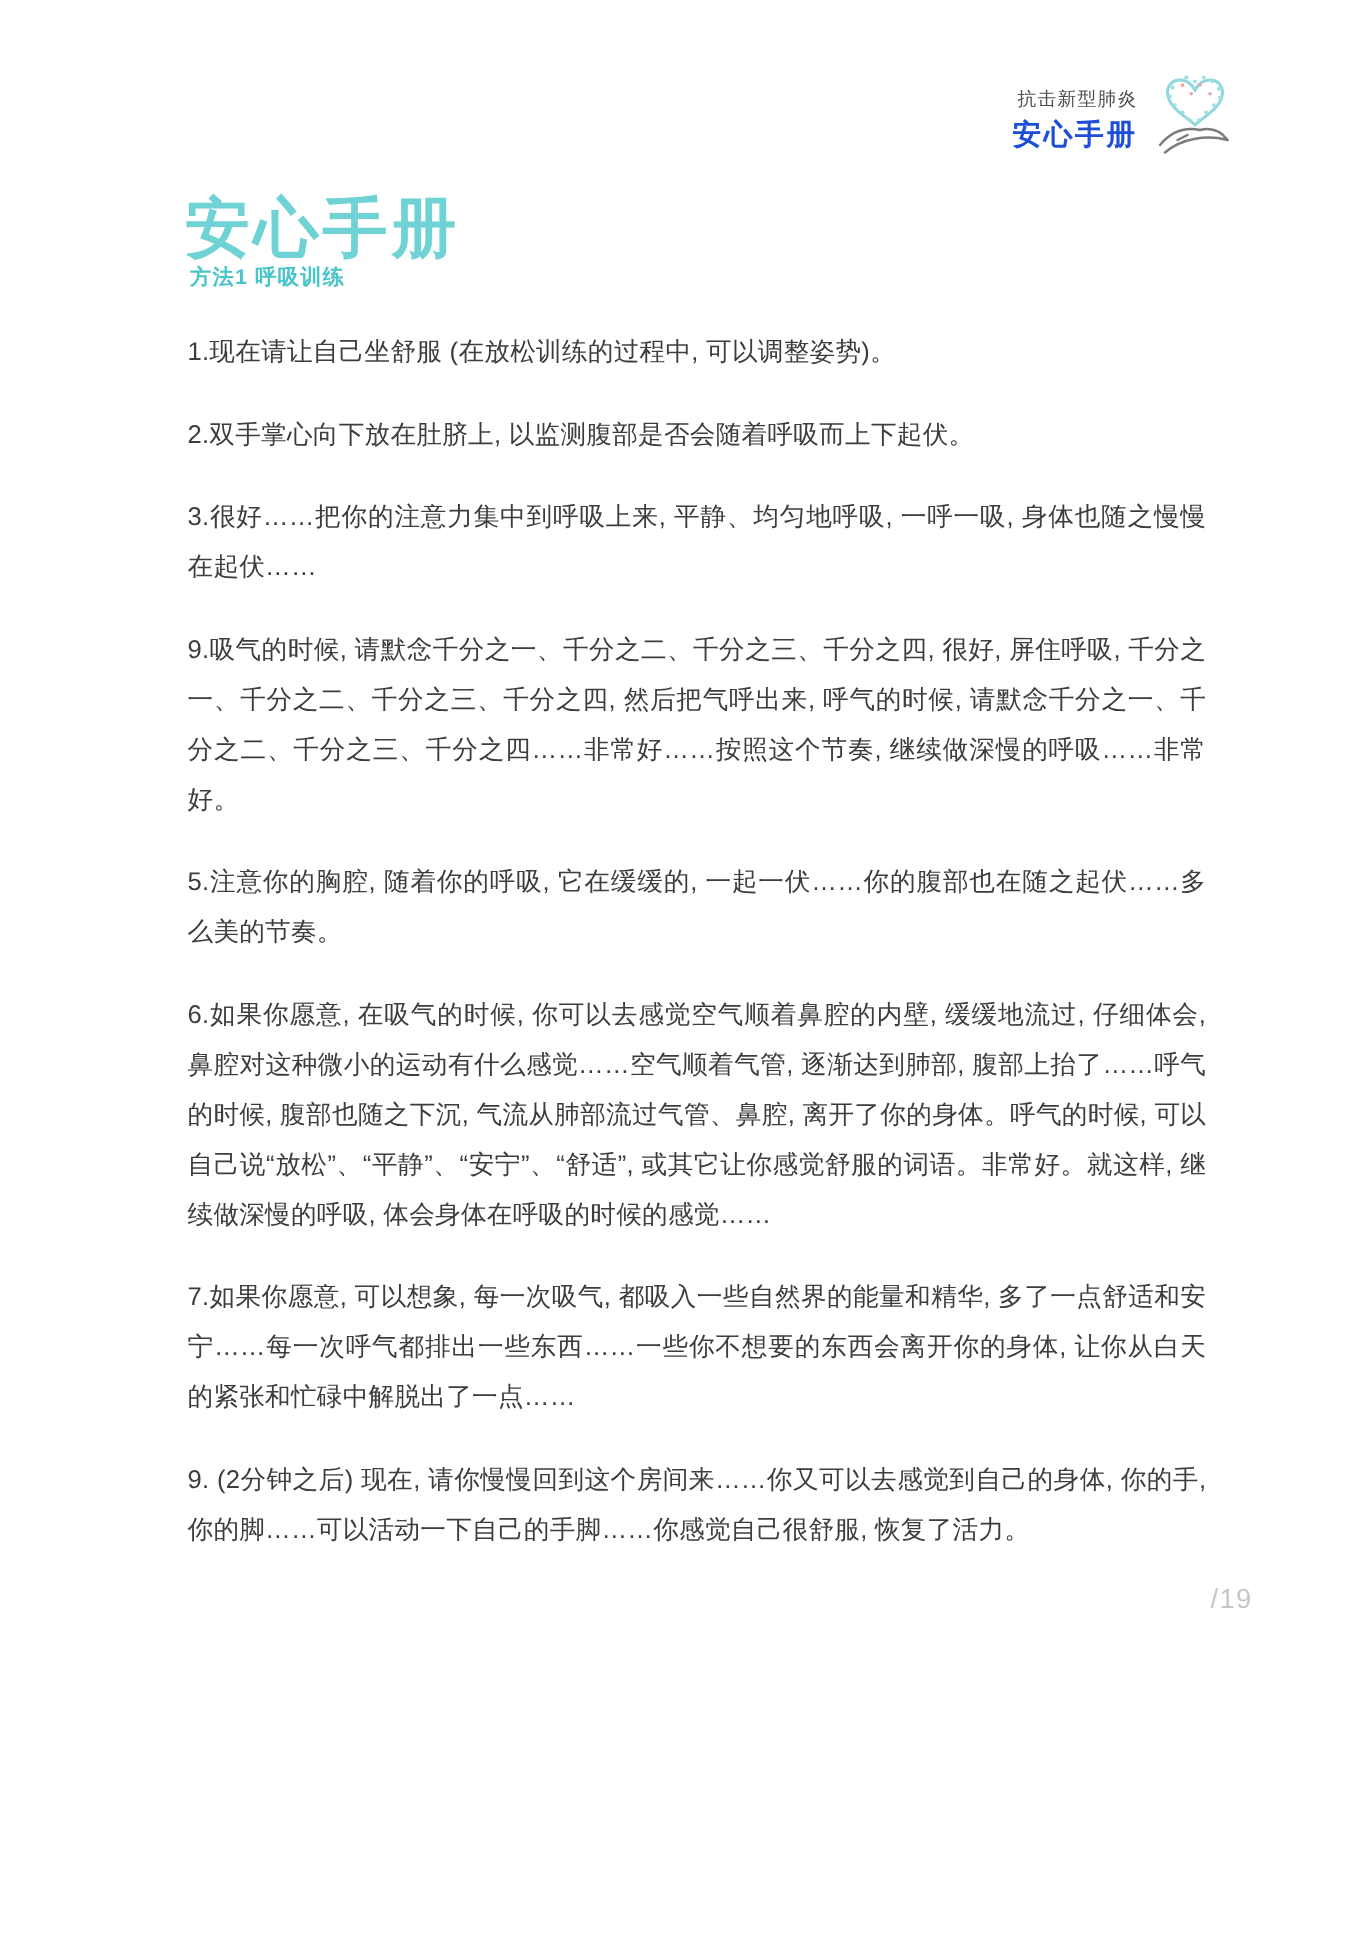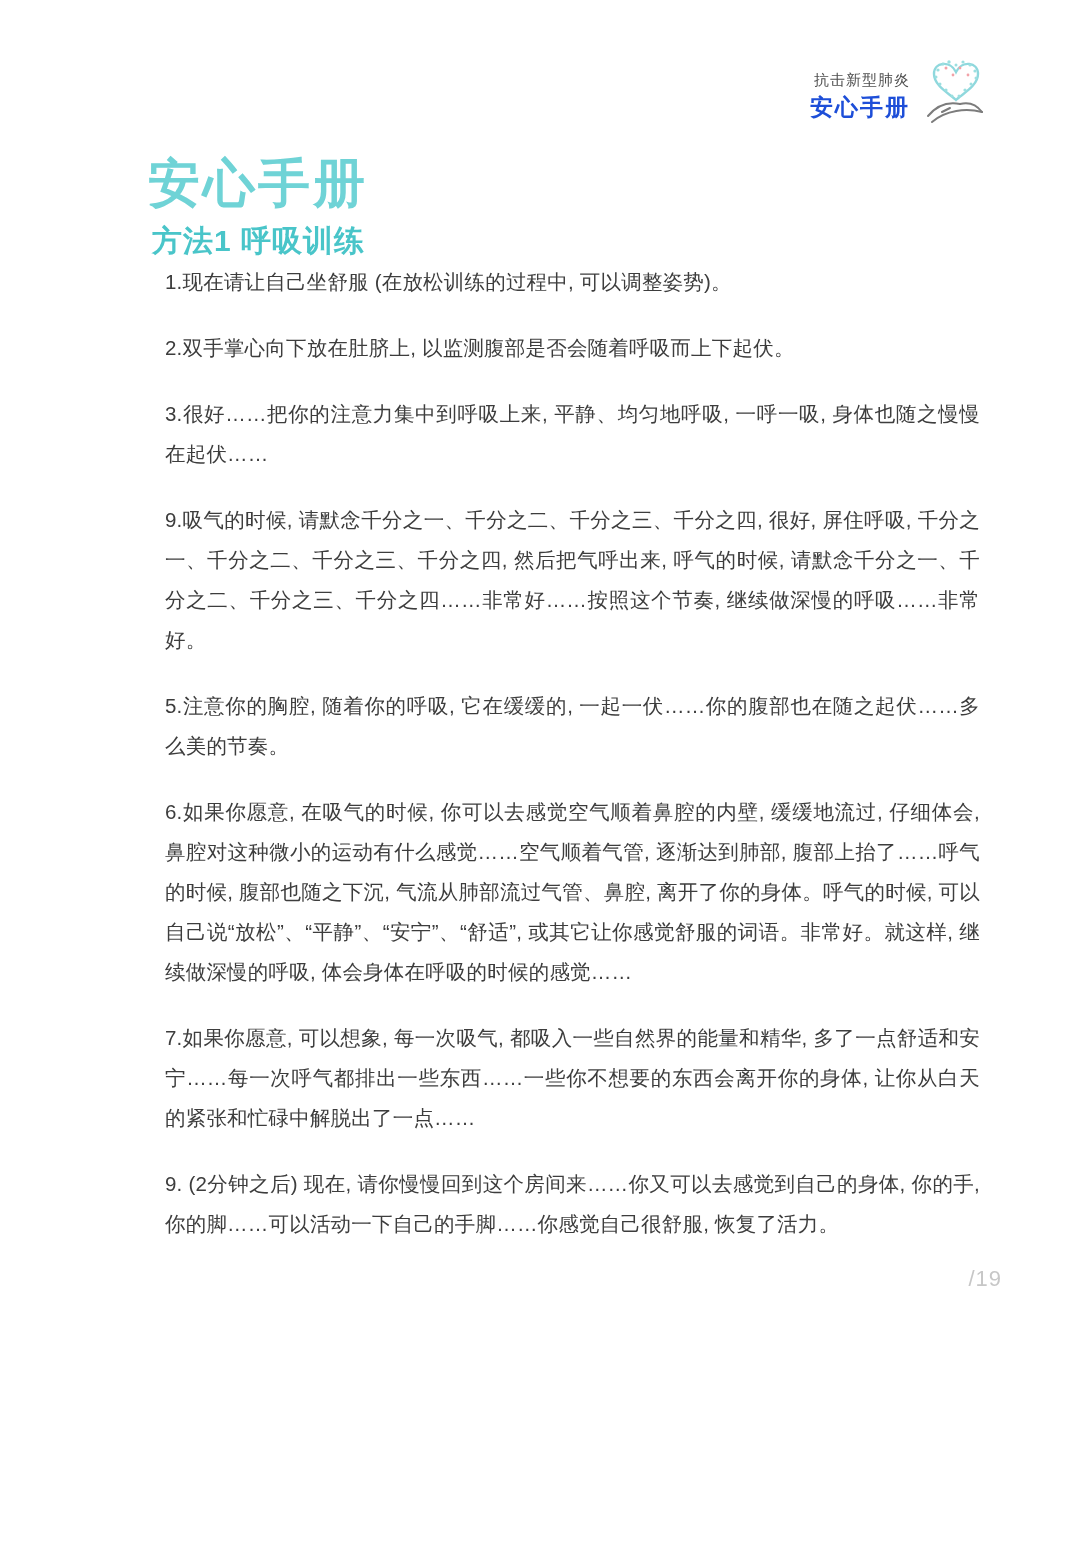--- a/index.html
+++ b/index.html
@@ -64,30 +64,30 @@
     font-size: 52px;
     font-weight: bold;
     color: #6fd3d6;
     letter-spacing: 3px;
     line-height: 1.1;
   }
   .sub-title {
     position: absolute;
     left: 152px;
     top: 196px;
-    font-size: 30px;
+    font-size: 17px;
     font-weight: bold;
     color: #49c5c9;
     letter-spacing: 1px;
   }
 
   
   .body-col {
     position: absolute;
-    left: 165px;
+    left: 150px;
     top: 262px;
     width: 815px;
   }
   .para {
     font-size: 20.5px;
     line-height: 40px;
     color: #3d3d3d;
     margin: 0 0 26px 0;
     text-align: justify;
     letter-spacing: 0.2px;

